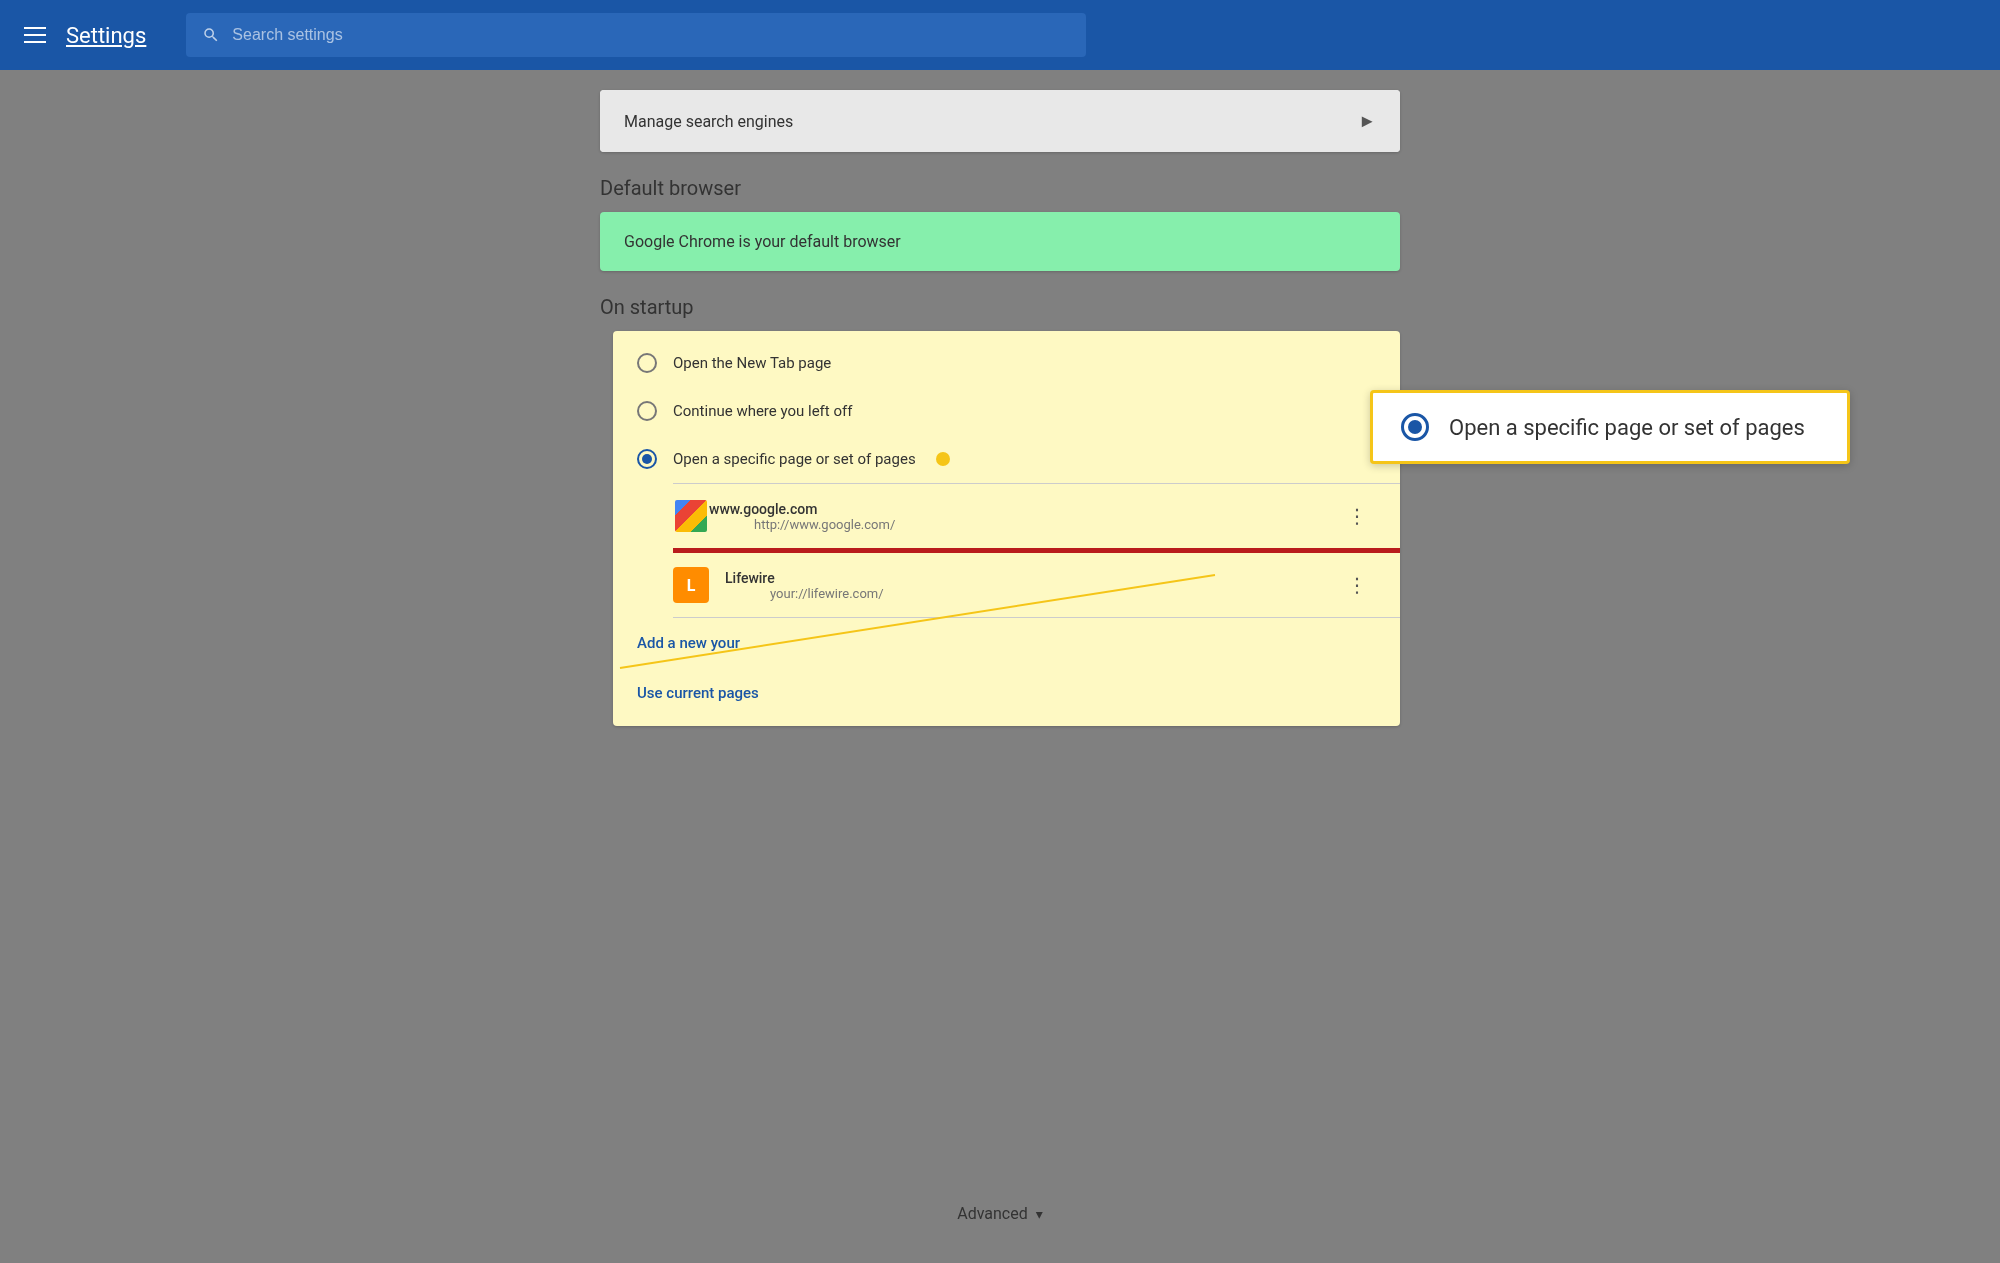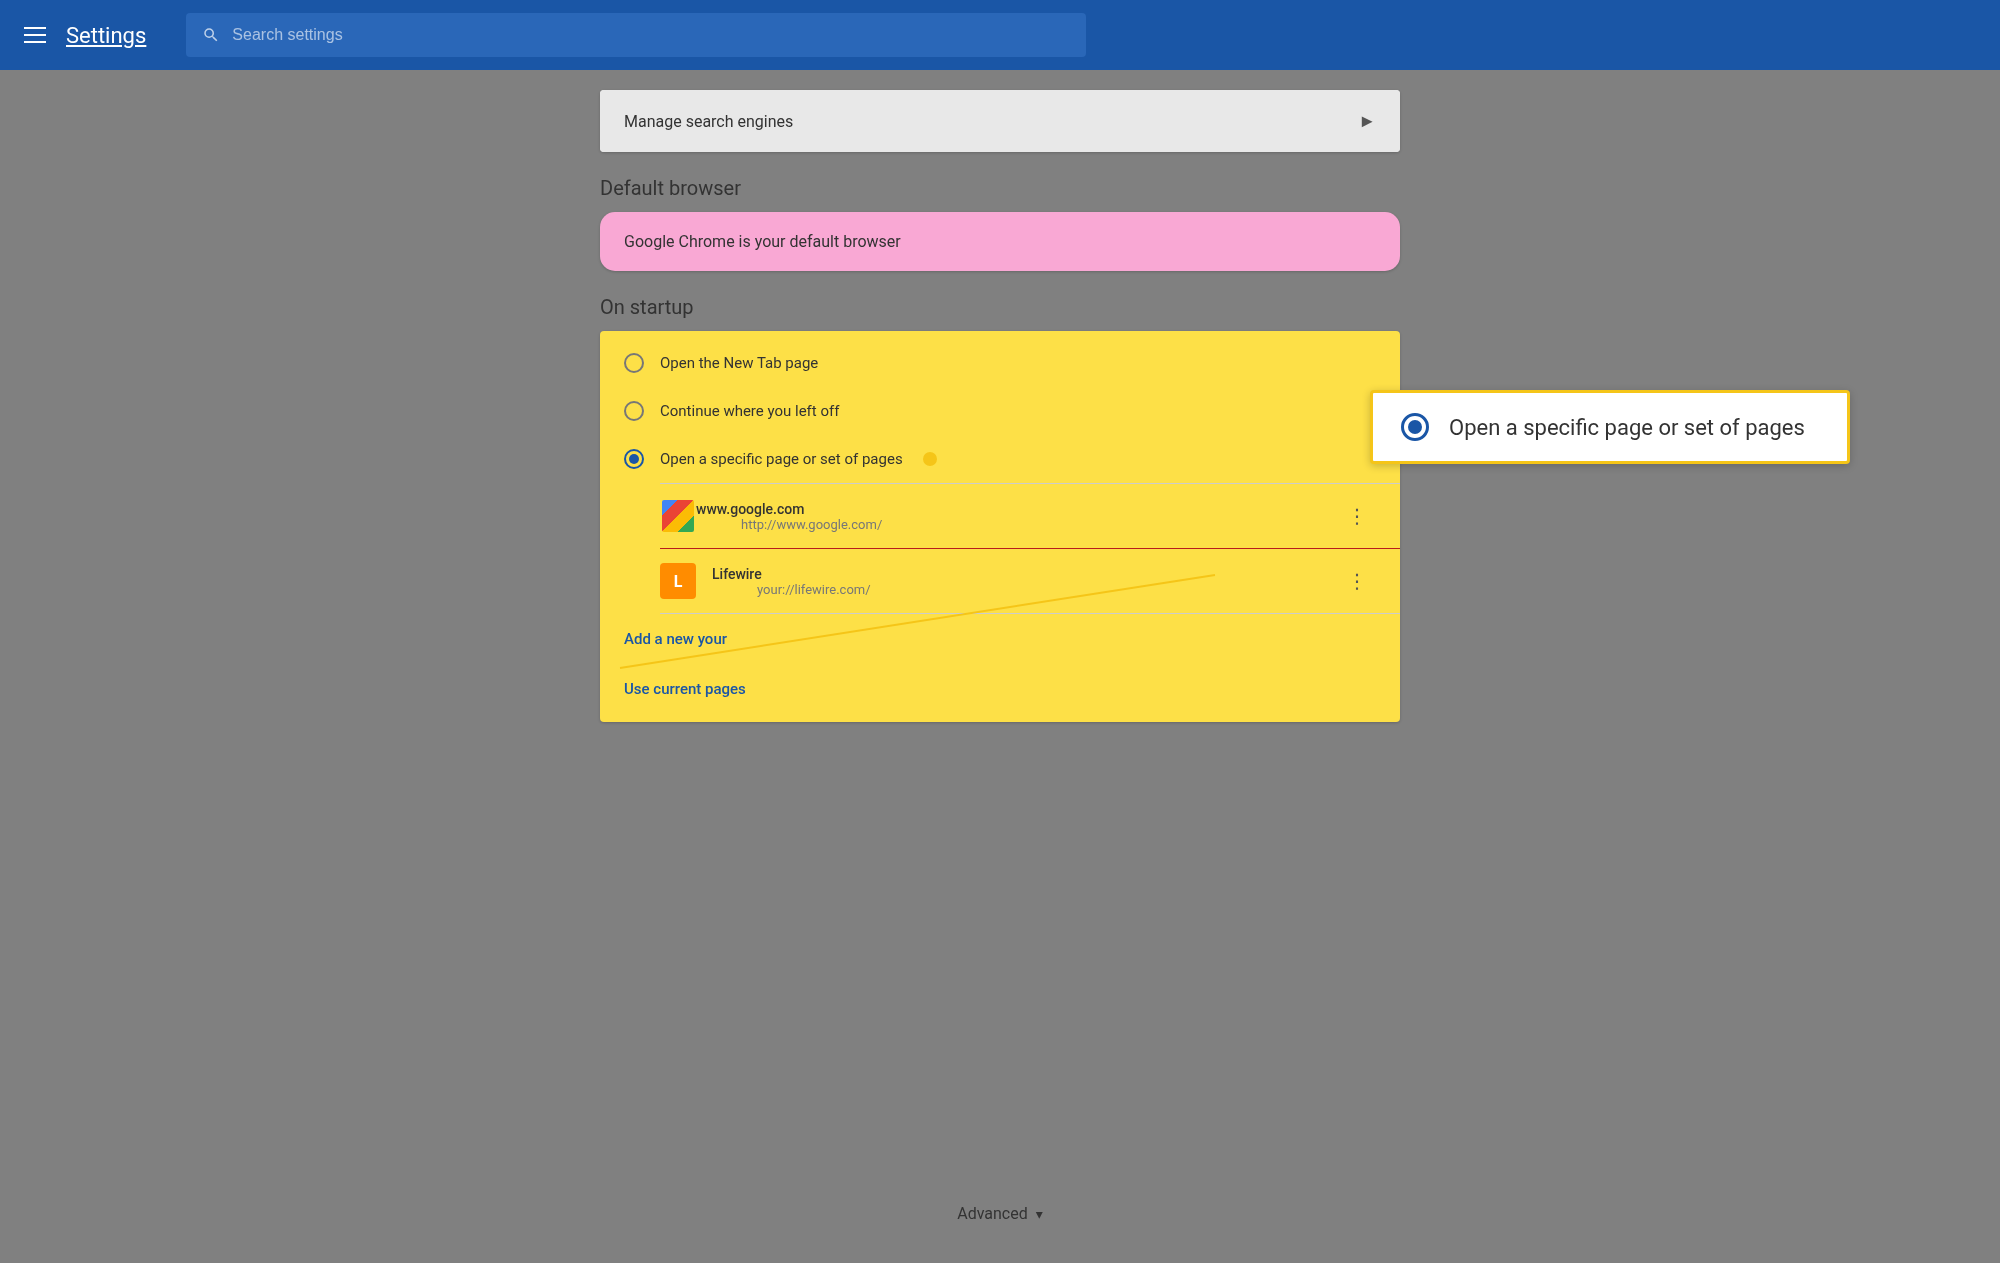--- a/index.html
+++ b/index.html
@@ -102,34 +102,35 @@
 
     
     .section-label {
       font-size: 20px;
       color: #333;
       margin: 24px 0 12px 0;
     }
 
     
     .default-browser-card {
-      background: #f9a8d4;
-      border-radius: 15px;
+      background: #86efac;
+      border-radius: 4px;
       padding: 20px 24px;
       font-size: 16px;
       color: #333;
       box-shadow: 0 1px 3px rgba(0,0,0,0.2);
     }
 
     
     .startup-section {
-      background: #fde047;
+      background: #fef9c3;
       border-radius: 4px;
       padding: 8px 0;
       box-shadow: 0 1px 3px rgba(0,0,0,0.2);
+      margin-left: 13px;
     }
 
     .radio-row {
       display: flex;
       align-items: center;
       padding: 14px 24px;
       gap: 16px;
       cursor: pointer;
     }
 
@@ -162,21 +163,21 @@
     
     .pages-list {
       margin-left: 60px;
       border-top: 1px solid #ccc;
       border-bottom: 1px solid #ccc;
     }
     .page-item {
       display: flex;
       align-items: center;
       padding: 14px 24px 14px 0;
-      border-bottom: 1px solid #b91c1c;
+      border-bottom: 5px solid #b91c1c;
     }
     .page-item:last-child {
       border-bottom: none;
     }
     .page-favicon {
       width: 36px;
       height: 36px;
       border-radius: 4px;
       display: flex;
       align-items: center;

